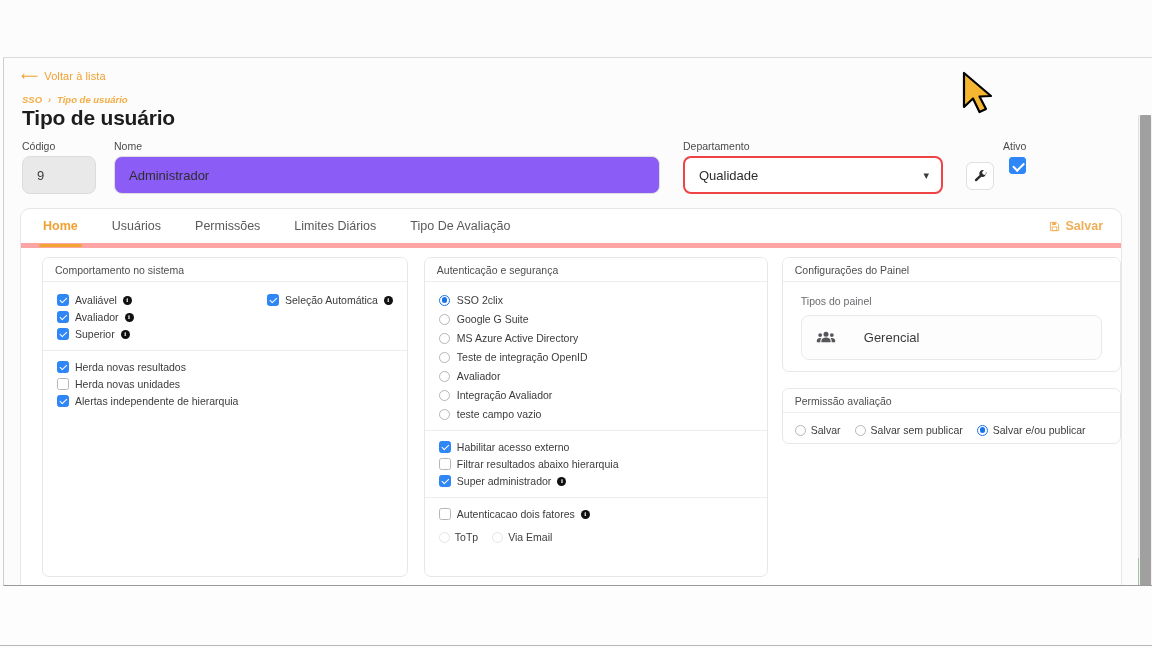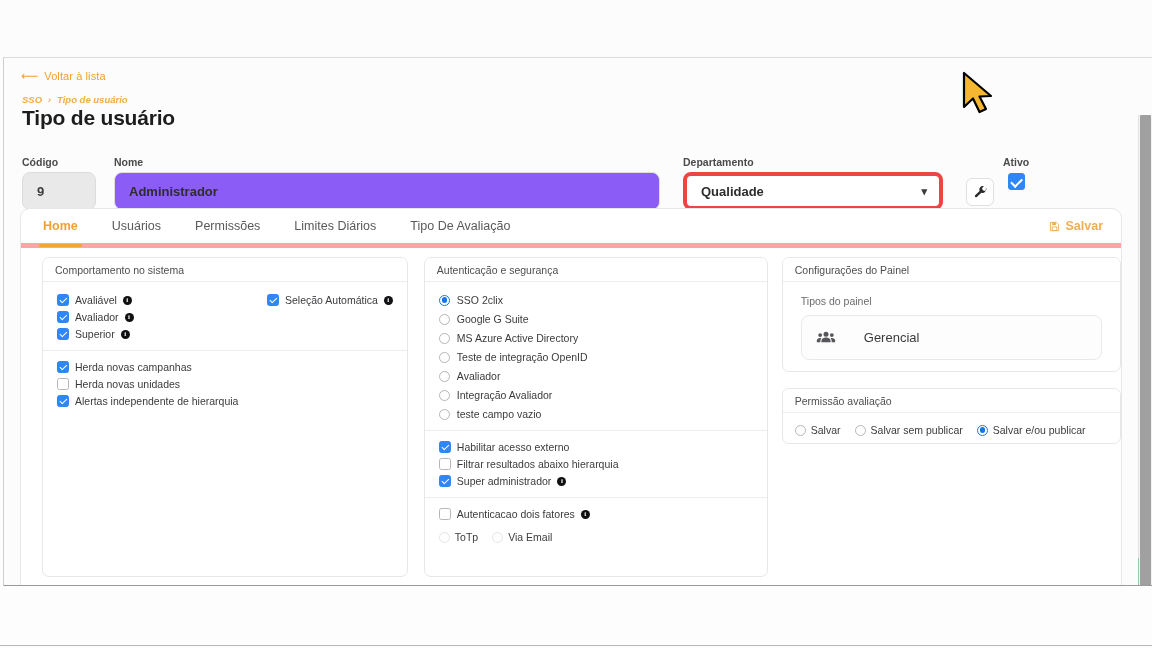--- a/index.html
+++ b/index.html
@@ -87,21 +87,21 @@
   }
   .crumb-sep { color: #f3ad44; font-size: 9px; }
 
   .page-title {
     position: absolute; left: 18px; top: 48px;
     font-size: 21px; font-weight: 700; color: #1d1d1f;
     letter-spacing: -.2px;
   }
 
   
-  .field-row { position: absolute; left: 0; top: 98px; width: 1134px; height: 62px; font-weight: bold; }
+  .field-row { position: absolute; left: 0; top: 82px; width: 1134px; height: 62px; }
   .fld-label { font-size: 10.5px; color: #4b4b4b; margin-bottom: 4px; }
 
   .f-codigo { position: absolute; left: 18px; top: 0; width: 74px; }
   .inp-codigo {
     width: 74px; height: 38px; border-radius: 8px;
     background: #e9e9ea; border: 1px solid #dcdcdd;
     display: flex; align-items: center; padding-left: 14px;
     font-size: 13px; color: #3c3c3e;
   }
 
@@ -109,35 +109,35 @@
   .inp-nome {
     width: 546px; height: 38px; border-radius: 8px;
     background: #8b5cf6; border: 1px solid #dedee0;
     display: flex; align-items: center; padding-left: 14px;
     font-size: 13px; color: #2d2d2f;
   }
 
   .f-depto { position: absolute; left: 679px; top: 0; width: 260px; }
   .inp-depto {
     width: 260px; height: 38px; border-radius: 8px;
-    background: #ffffff; border: 4px solid #ef4444;
+    background: #ffffff; border: 2px solid #ef4444;
     display: flex; align-items: center; justify-content: space-between;
     padding: 0 12px 0 14px;
     font-size: 13px; color: #2d2d2f;
   }
   .chev { font-size: 11px; color: #3a3a3c; }
 
   .wrench-btn {
     position: absolute; left: 962px; top: 22px;
     width: 28px; height: 28px; border-radius: 6px;
     background: #ffffff; border: 1px solid #e0e0e2;
     display: flex; align-items: center; justify-content: center;
   }
 
-  .ativo-wrap { position: absolute; left: 999px; top: 0px; text-align: center; }
+  .ativo-wrap { position: absolute; left: 999px; top: 0px; text-align: right; }
   .ativo-label { font-size: 10.5px; color: #4b4b4b; margin-bottom: 5px; }
 
   .cbx {
     width: 17px; height: 17px; border-radius: 3px;
     background: #ffffff; border: 1px solid #b6b6ba;
     display: inline-flex; align-items: center; justify-content: center;
     flex: 0 0 auto;
   }
   .cbx.on { background: #2f86f6; border-color: #2f86f6; }
   .cbx.on::after {
@@ -360,21 +360,21 @@
                       <span class="info">i</span>
                     </div>
                   </div>
                 </div>
 
                 <div class="sep"></div>
 
                 <div>
                   <div class="chk-row">
                     <span class="cbx sm on"></span>
-                    <span>Herda novas campanhas</span>
+                    <span>Herda novas resultados</span>
                   </div>
                   <div class="chk-row">
                     <span class="cbx sm"></span>
                     <span>Herda novas unidades</span>
                   </div>
                   <div class="chk-row">
                     <span class="cbx sm on"></span>
                     <span>Alertas independente de hierarquia</span>
                   </div>
                 </div>

